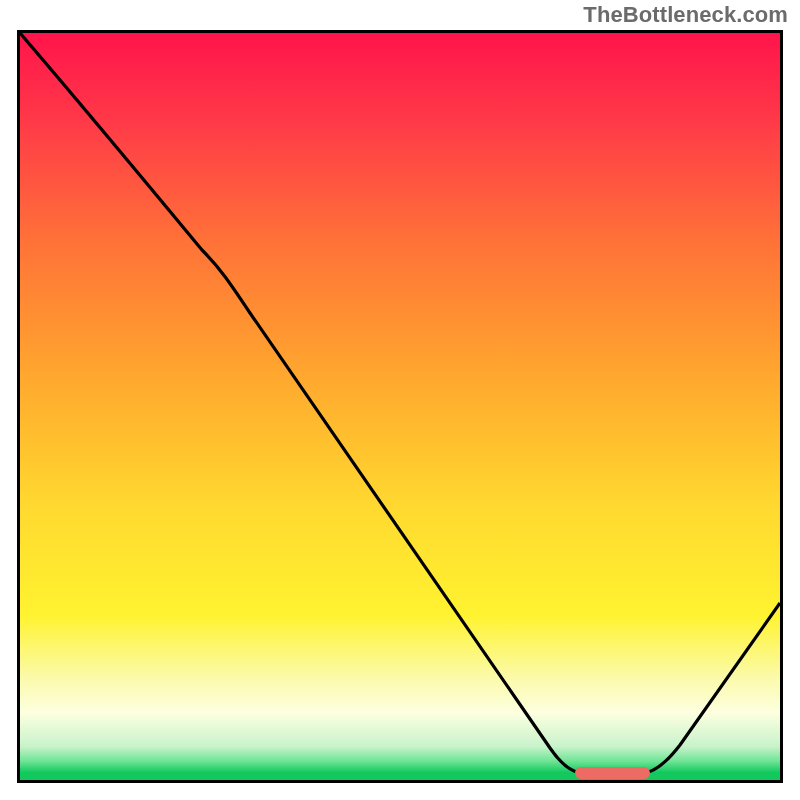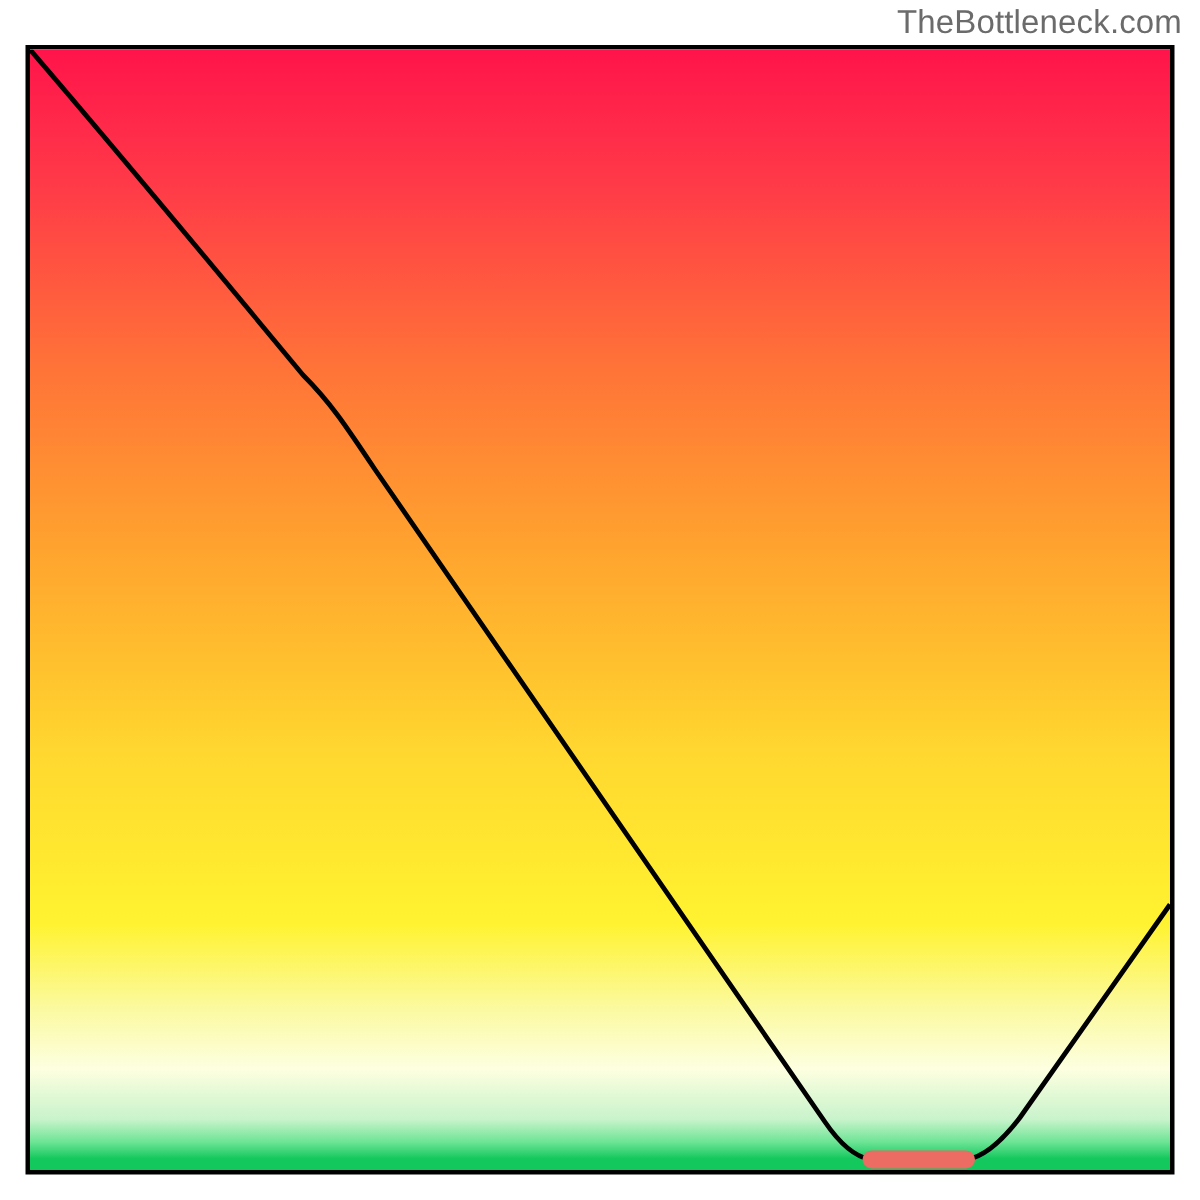--- a/index.html
+++ b/index.html
@@ -15,21 +15,21 @@
 position: relative;
 width: 800px;
 height: 800px;
 }
 .watermark {
 position: absolute;
 top: 2px;
 right: 12px;
 color: #6b6b6b;
 font-size: 22px;
-font-weight: 400;
+font-weight: 700;
 letter-spacing: 0.1px;
 }
 .plot-box {
 position: absolute;
 left: 17px;
 top: 30px;
 width: 766px;
 height: 753px;
 border: 3px solid #000;
 box-sizing: border-box;

